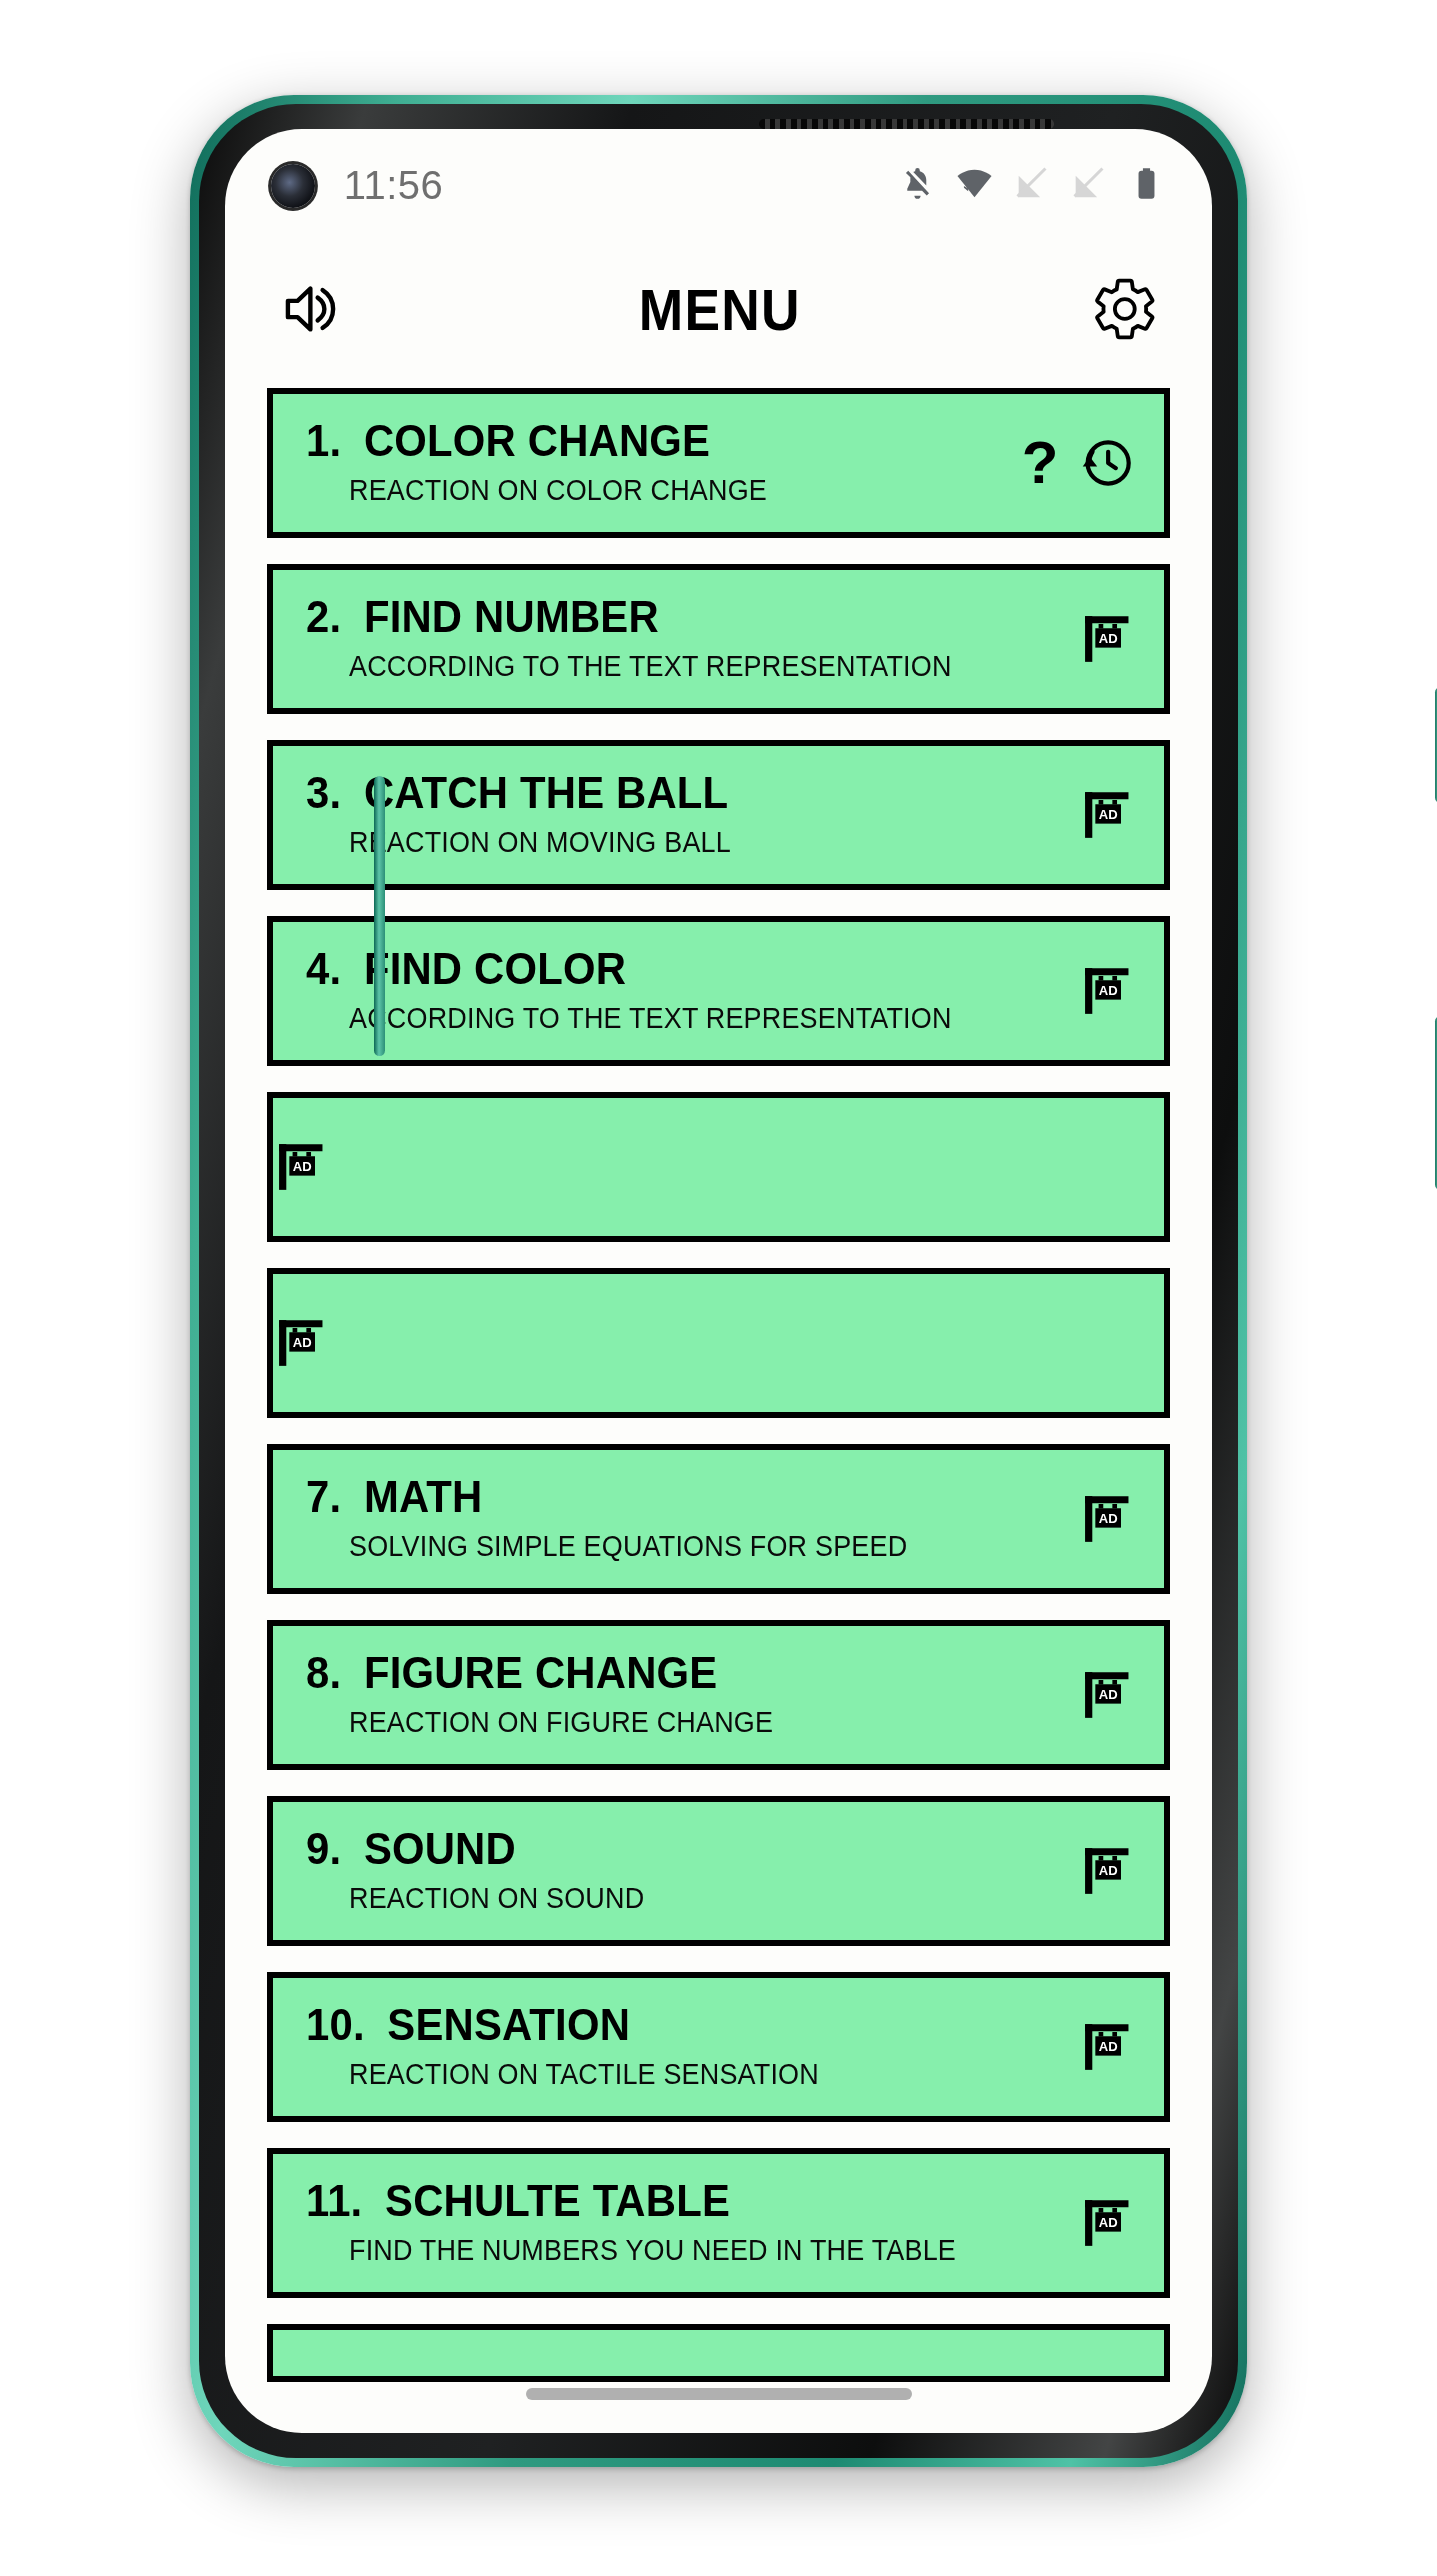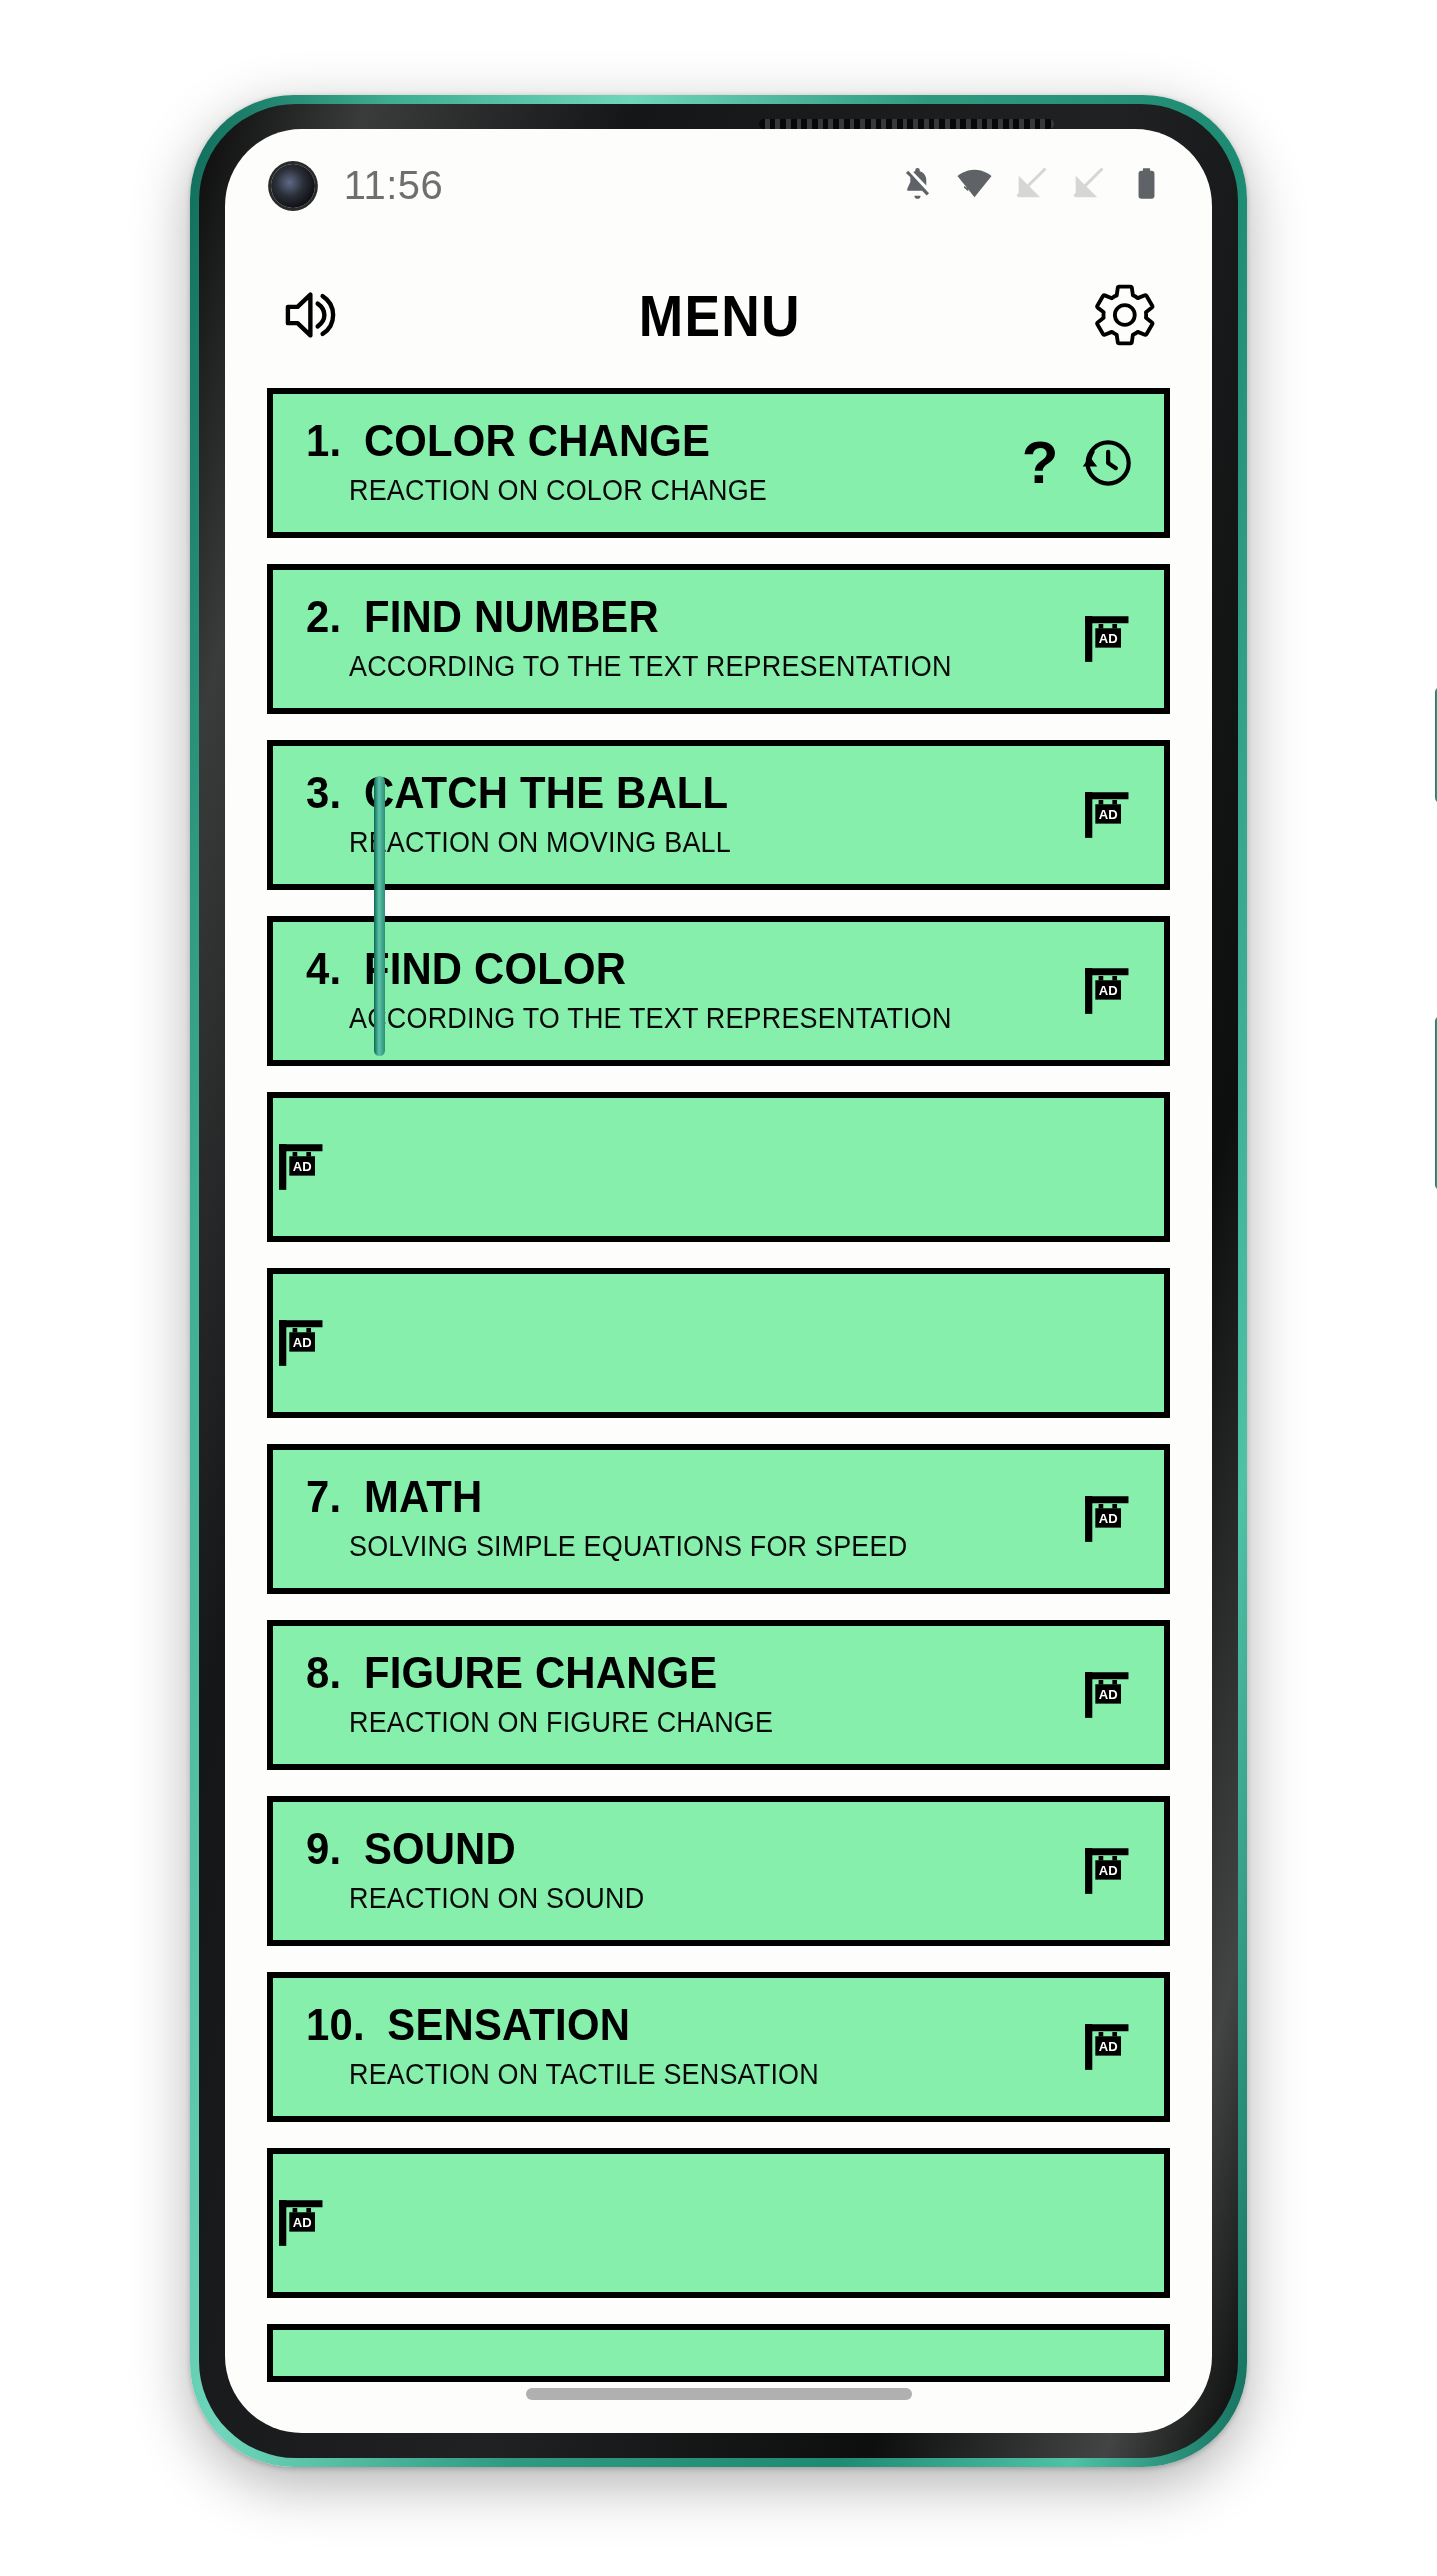--- a/index.html
+++ b/index.html
@@ -85,21 +85,21 @@
   }
   #status-icons {
     margin-left: auto;
     display: flex; align-items: center; gap: 18.4px;
   }
   .st-icon { display: block; }
 
   
   #app-header {
     position: absolute;
-    left: 0; top: 114px; width: 100%; height: 145px;
+    left: 0; top: 108px; width: 100%; height: 145px;
     display: flex; align-items: center;
     padding: 0 53px;
     box-sizing: border-box;
   }
   #header-title {
     flex: 1;
     text-align: center;
     font-size: 58px;
     font-weight: 700;
     letter-spacing: 1.4px;
@@ -446,20 +446,27 @@
                   <path d="M2.6 2.2h18.6v3.1H2.6z" fill="#000"></path>
                 <path d="M8.4 5.6h2v1.9h-2zM14.3 5.6h2v1.9h-2z" fill="#000"></path>
                 <rect x="7" y="7.4" width="11" height="8.3" fill="#000"></rect>
                 <text x="12.5" y="13.6" font-family="Liberation Sans, sans-serif" font-size="5.6" font-weight="700" fill="#fff" text-anchor="middle">AD</text>
               </svg>
             </span>
           </div>
         </div>
 
         <div class="menu-item">
+          <div class="mi-text">
+            <div class="mi-title">
+              <span style="margin-right: 11.6px;">11.</span>
+              <span>SCHULTE TABLE</span>
+            </div>
+            <div class="mi-sub">FIND THE NUMBERS YOU NEED IN THE TABLE</div>
+          </div>
           <div class="mi-actions">
             <span class="ad-badge">
               <svg width="56" height="56" viewBox="0 0 24 24">
                 <path d="M2.6 2.2h3.1v19.6H2.6z" fill="#000"></path>
                   <path d="M2.6 2.2h18.6v3.1H2.6z" fill="#000"></path>
                 <path d="M8.4 5.6h2v1.9h-2zM14.3 5.6h2v1.9h-2z" fill="#000"></path>
                 <rect x="7" y="7.4" width="11" height="8.3" fill="#000"></rect>
                 <text x="12.5" y="13.6" font-family="Liberation Sans, sans-serif" font-size="5.6" font-weight="700" fill="#fff" text-anchor="middle">AD</text>
               </svg>
             </span>

